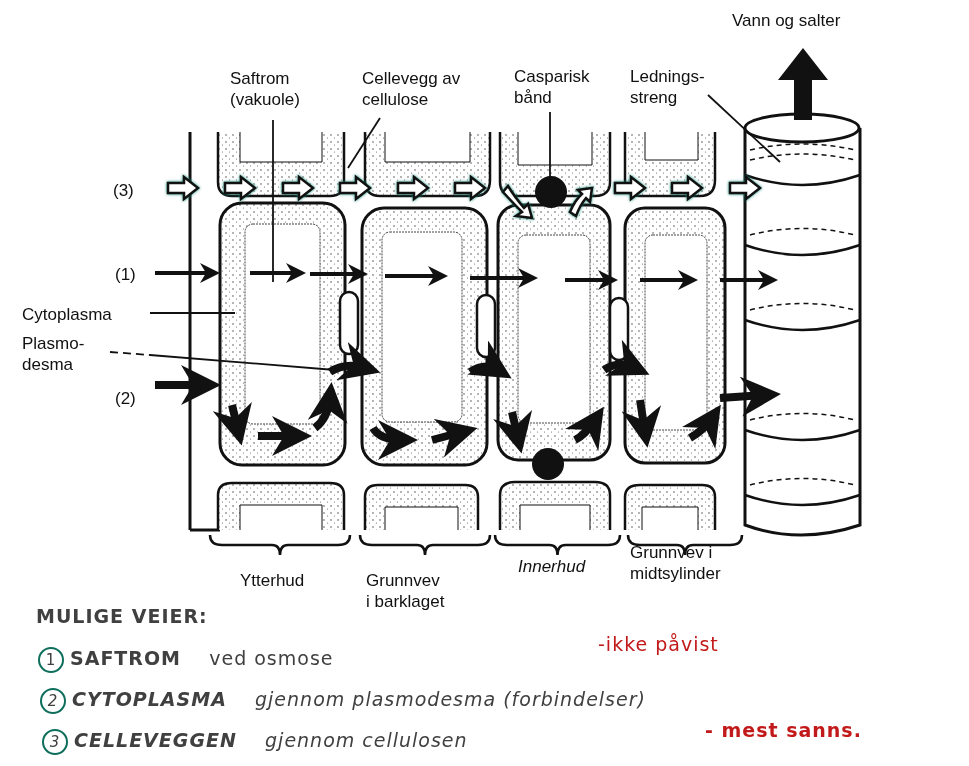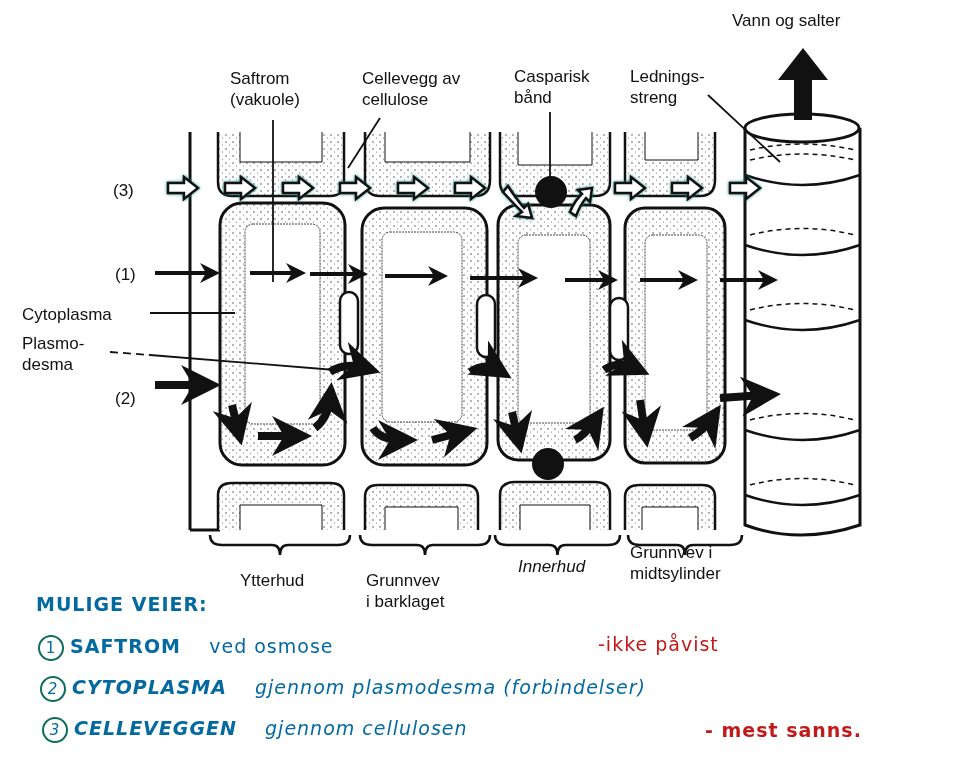--- a/index.html
+++ b/index.html
@@ -1,20 +1,20 @@
 <!DOCTYPE html>
 <html><head>
 <meta charset="utf-8">
 <style>
   html, body { margin:0; padding:0; background:#ffffff; }
   body { width:969px; height:766px; position:relative; overflow:hidden; font-family:"Liberation Sans", sans-serif; }
   #diagram { position:absolute; left:0; top:0; width:969px; height:766px; }
   .lbl { position:absolute; font-family:"Liberation Sans", sans-serif; font-size:17px; color:#111; line-height:21px; white-space:nowrap; }
   .hand { position:absolute; font-family:"DejaVu Sans", sans-serif; font-size:19px; letter-spacing:1px; line-height:24px; white-space:nowrap; }
-  .green { color:#0369a1; }
+  .green { color:#404040;margin-top:12px; }
   .red { color:#c21a1a; }
   .circ { display:inline-block; width:22px; height:22px; border:2px solid #0e6e5c; border-radius:50%; text-align:center; line-height:22px; font-size:15px; margin-right:6px; }
 </style>
 </head>
 <body>
 
 <svg id="diagram" viewBox="0 0 969 766" xmlns="http://www.w3.org/2000/svg">
   <defs>
     <pattern id="dots" width="7" height="7" patternUnits="userSpaceOnUse">
       <rect width="7" height="7" fill="#fff"></rect>

